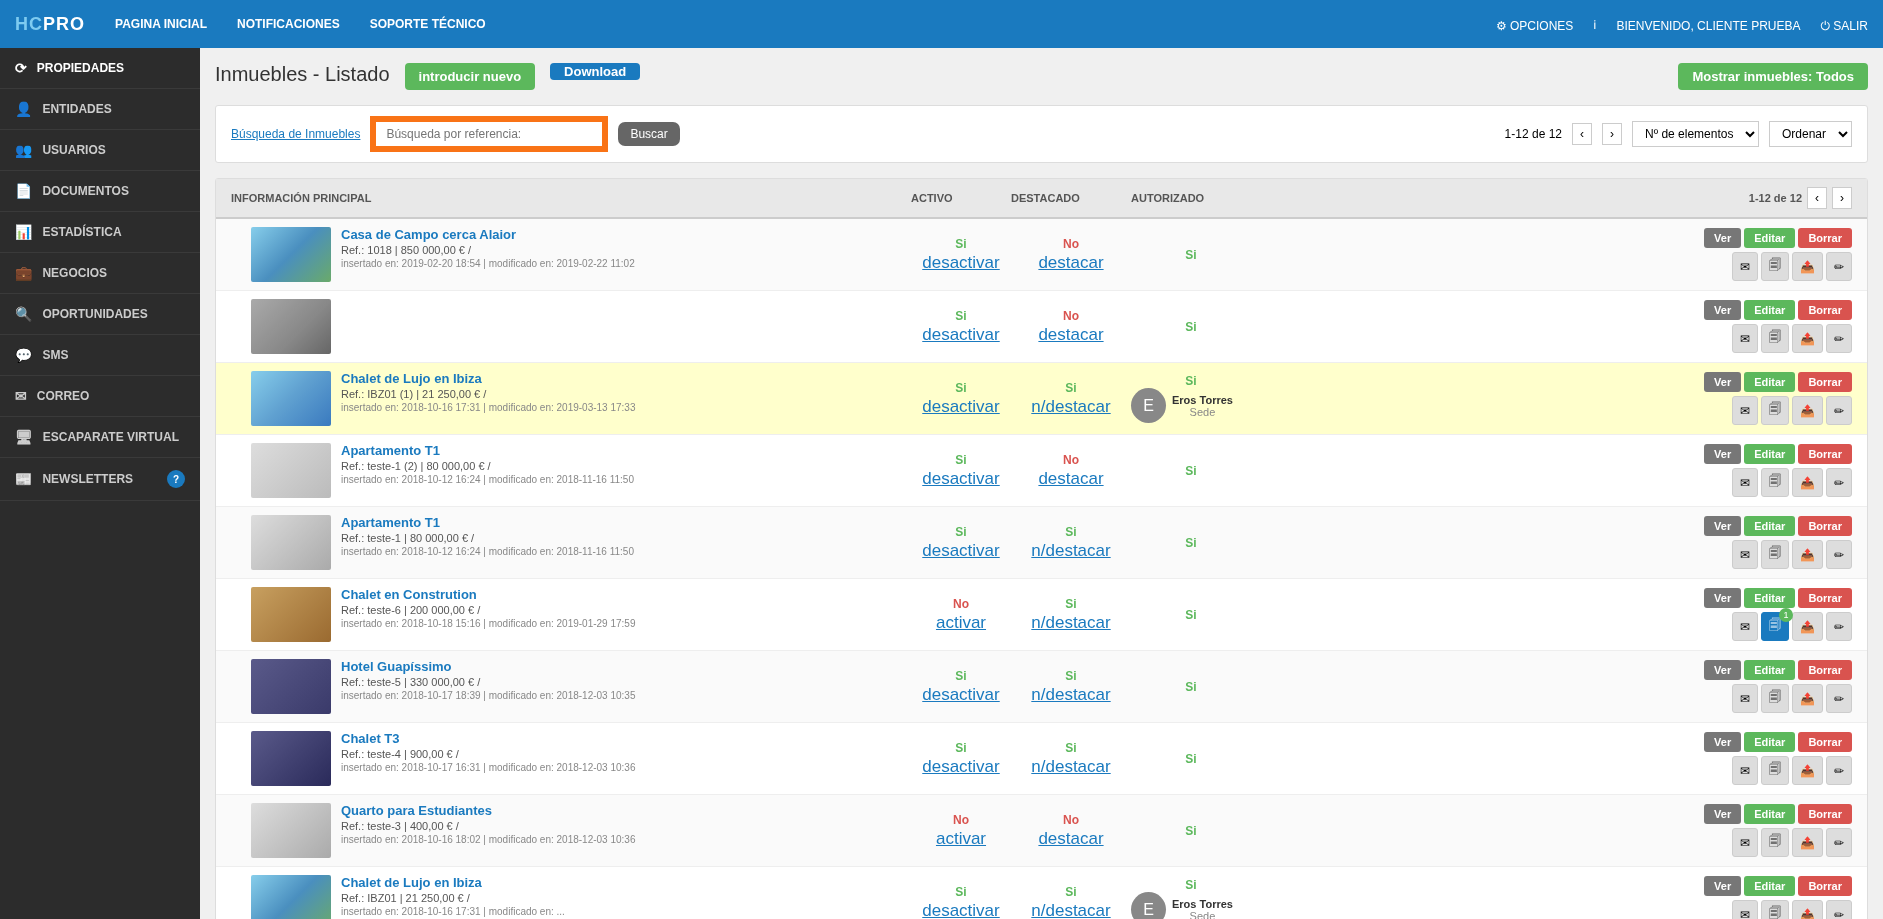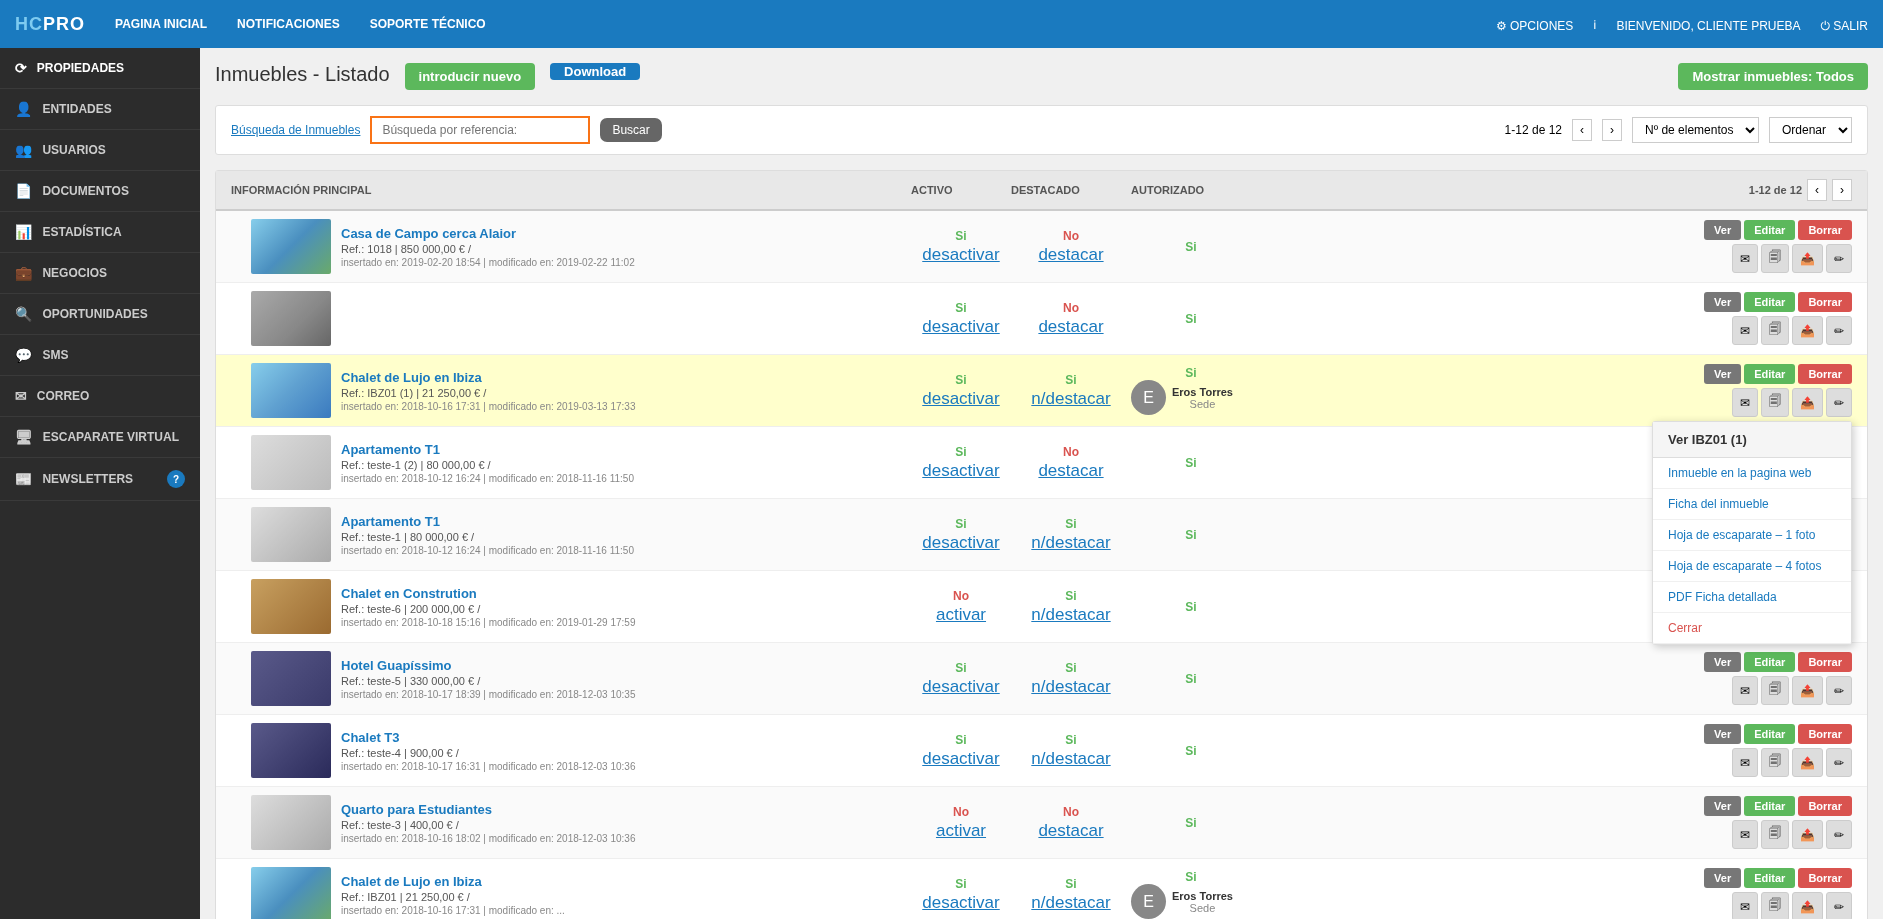--- a/index.html
+++ b/index.html
@@ -108,23 +108,23 @@
       display: flex;
       align-items: center;
       gap: 10px;
       margin-bottom: 15px;
       border-radius: 3px;
       justify-content: space-between;
     }
     .search-left { display: flex; align-items: center; gap: 10px; }
     .search-link { color: #1a7abf; text-decoration: underline; cursor: pointer; font-size: 12px; }
     .search-input {
-      border: 2px solid #f97316;
+      border: 6px solid #f97316;
       padding: 5px 10px;
-      width: 220px;
+      width: 238px;
       font-size: 12px;
     }
     .btn-search {
       background: #666;
       color: white;
       border: none;
       padding: 5px 12px;
       border-radius: 7px;
       cursor: pointer;
       font-size: 12px;
@@ -172,21 +172,21 @@
       display: grid;
       grid-template-columns: 680px 100px 120px 120px 1fr;
       border-bottom: 1px solid #eee;
       align-items: center;
       padding: 8px 15px;
       min-height: 70px;
     }
     .table-row:nth-child(odd) { background: #fafafa; }
     .table-row.highlighted { background: #ffffcc; }
 
-    .prop-info { display: flex; align-items: center; gap: 10px; padding-left: 20px; }
+    .prop-info { display: flex; align-items: flex-start; gap: 10px; padding-left: 20px; }
     .prop-thumb {
       width: 80px;
       height: 55px;
       background: #ccc;
       flex-shrink: 0;
       border-radius: 2px;
       overflow: hidden;
       display: flex;
       align-items: center;
       justify-content: center;
@@ -768,24 +768,15 @@
         <div class="actions-row">
           <button class="btn-icon">✉</button>
           <button class="btn-icon">🗐</button>
           <button class="btn-icon">📤</button>
           <button class="btn-icon">✏</button>
         </div>
       </div>
     </div>
         </div>
 
-      <div class="dropdown-menu">
-        <div class="dropdown-header">Ver IBZ01 (1)</div>
-        <a class="dropdown-item">Inmueble en la pagina web</a>
-        <a class="dropdown-item">Ficha del inmueble</a>
-        <a class="dropdown-item">Hoja de escaparate – 1 foto</a>
-        <a class="dropdown-item">Hoja de escaparate – 4 fotos</a>
-        <a class="dropdown-item">PDF Ficha detallada</a>
-        <a class="dropdown-item close-item">Cerrar</a>
-      </div>
     </div>
   </div>
 </div>
 
 </body></html>

